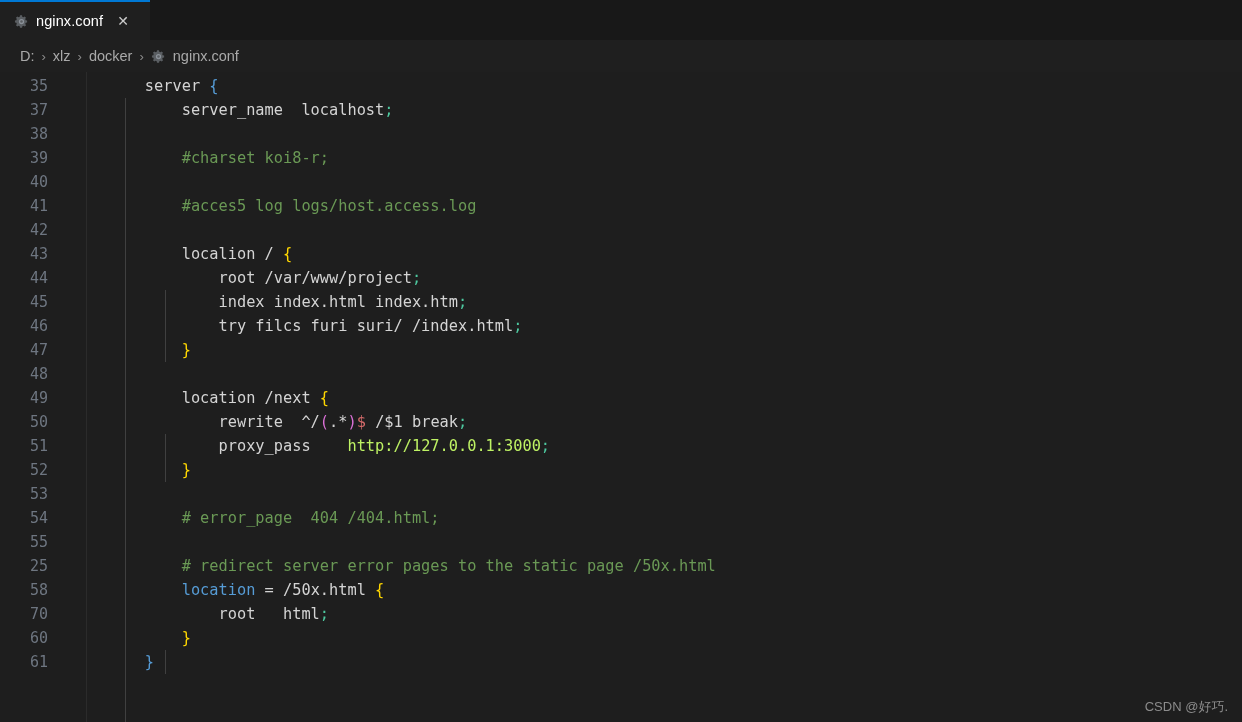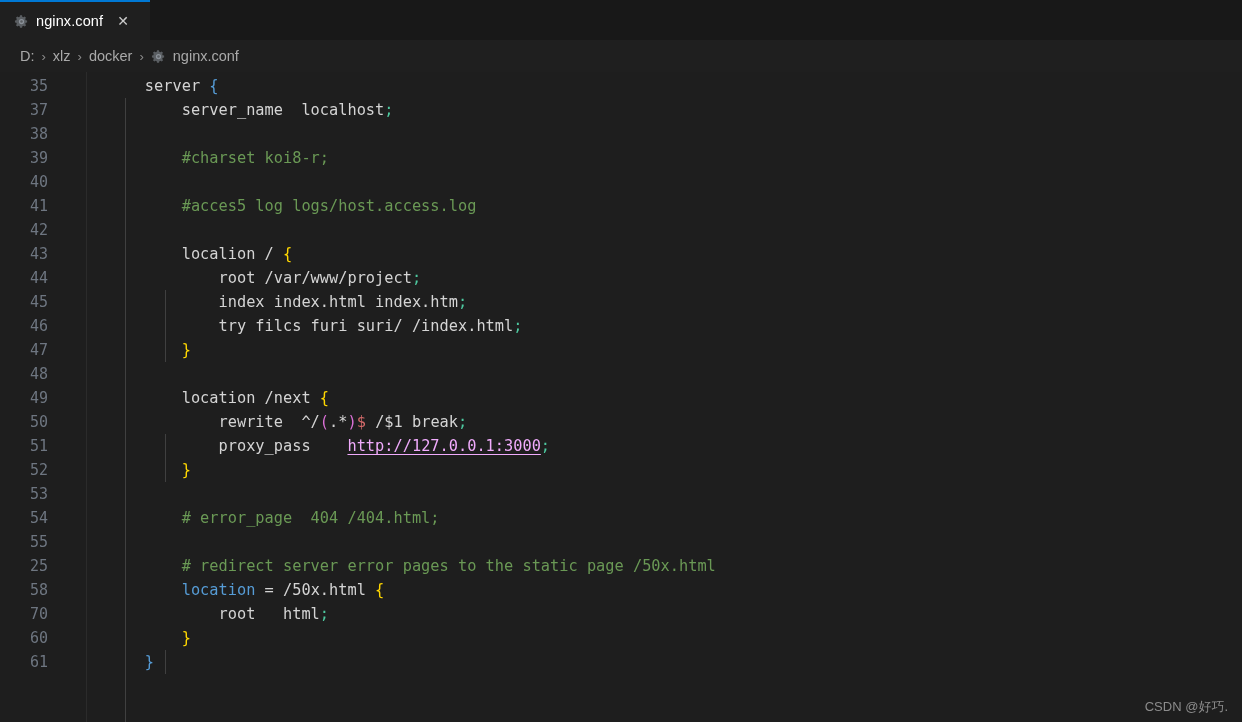--- a/index.html
+++ b/index.html
@@ -156,21 +156,21 @@
   }
 
   
   .t-plain  { color: #d4d4d4; margin-top: 47px; }
   .t-key    { color: #569cd6; }
   .t-brace  { color: #ffd700; }
   .t-brace2 { color: #569cd6; }
   .t-brace3 { color: #da70d6; }
   .t-comment{ color: #6a9955; margin-top: 30px; }
   .t-semi   { color: #4ec9a0; }
-  .t-link   { color: #f0abfc; text-decoration: underline; text-underline-offset: 3px; }
+  .t-link   { color: #bef264; text-underline-offset: 3px; }
   .t-regex  { color: #d16969; }
 
   
   .watermark {
     position: absolute;
     right: 14px;
     bottom: 6px;
     color: #8c8c8c;
     font-size: 13px;
     font-family: "Liberation Sans", sans-serif;

